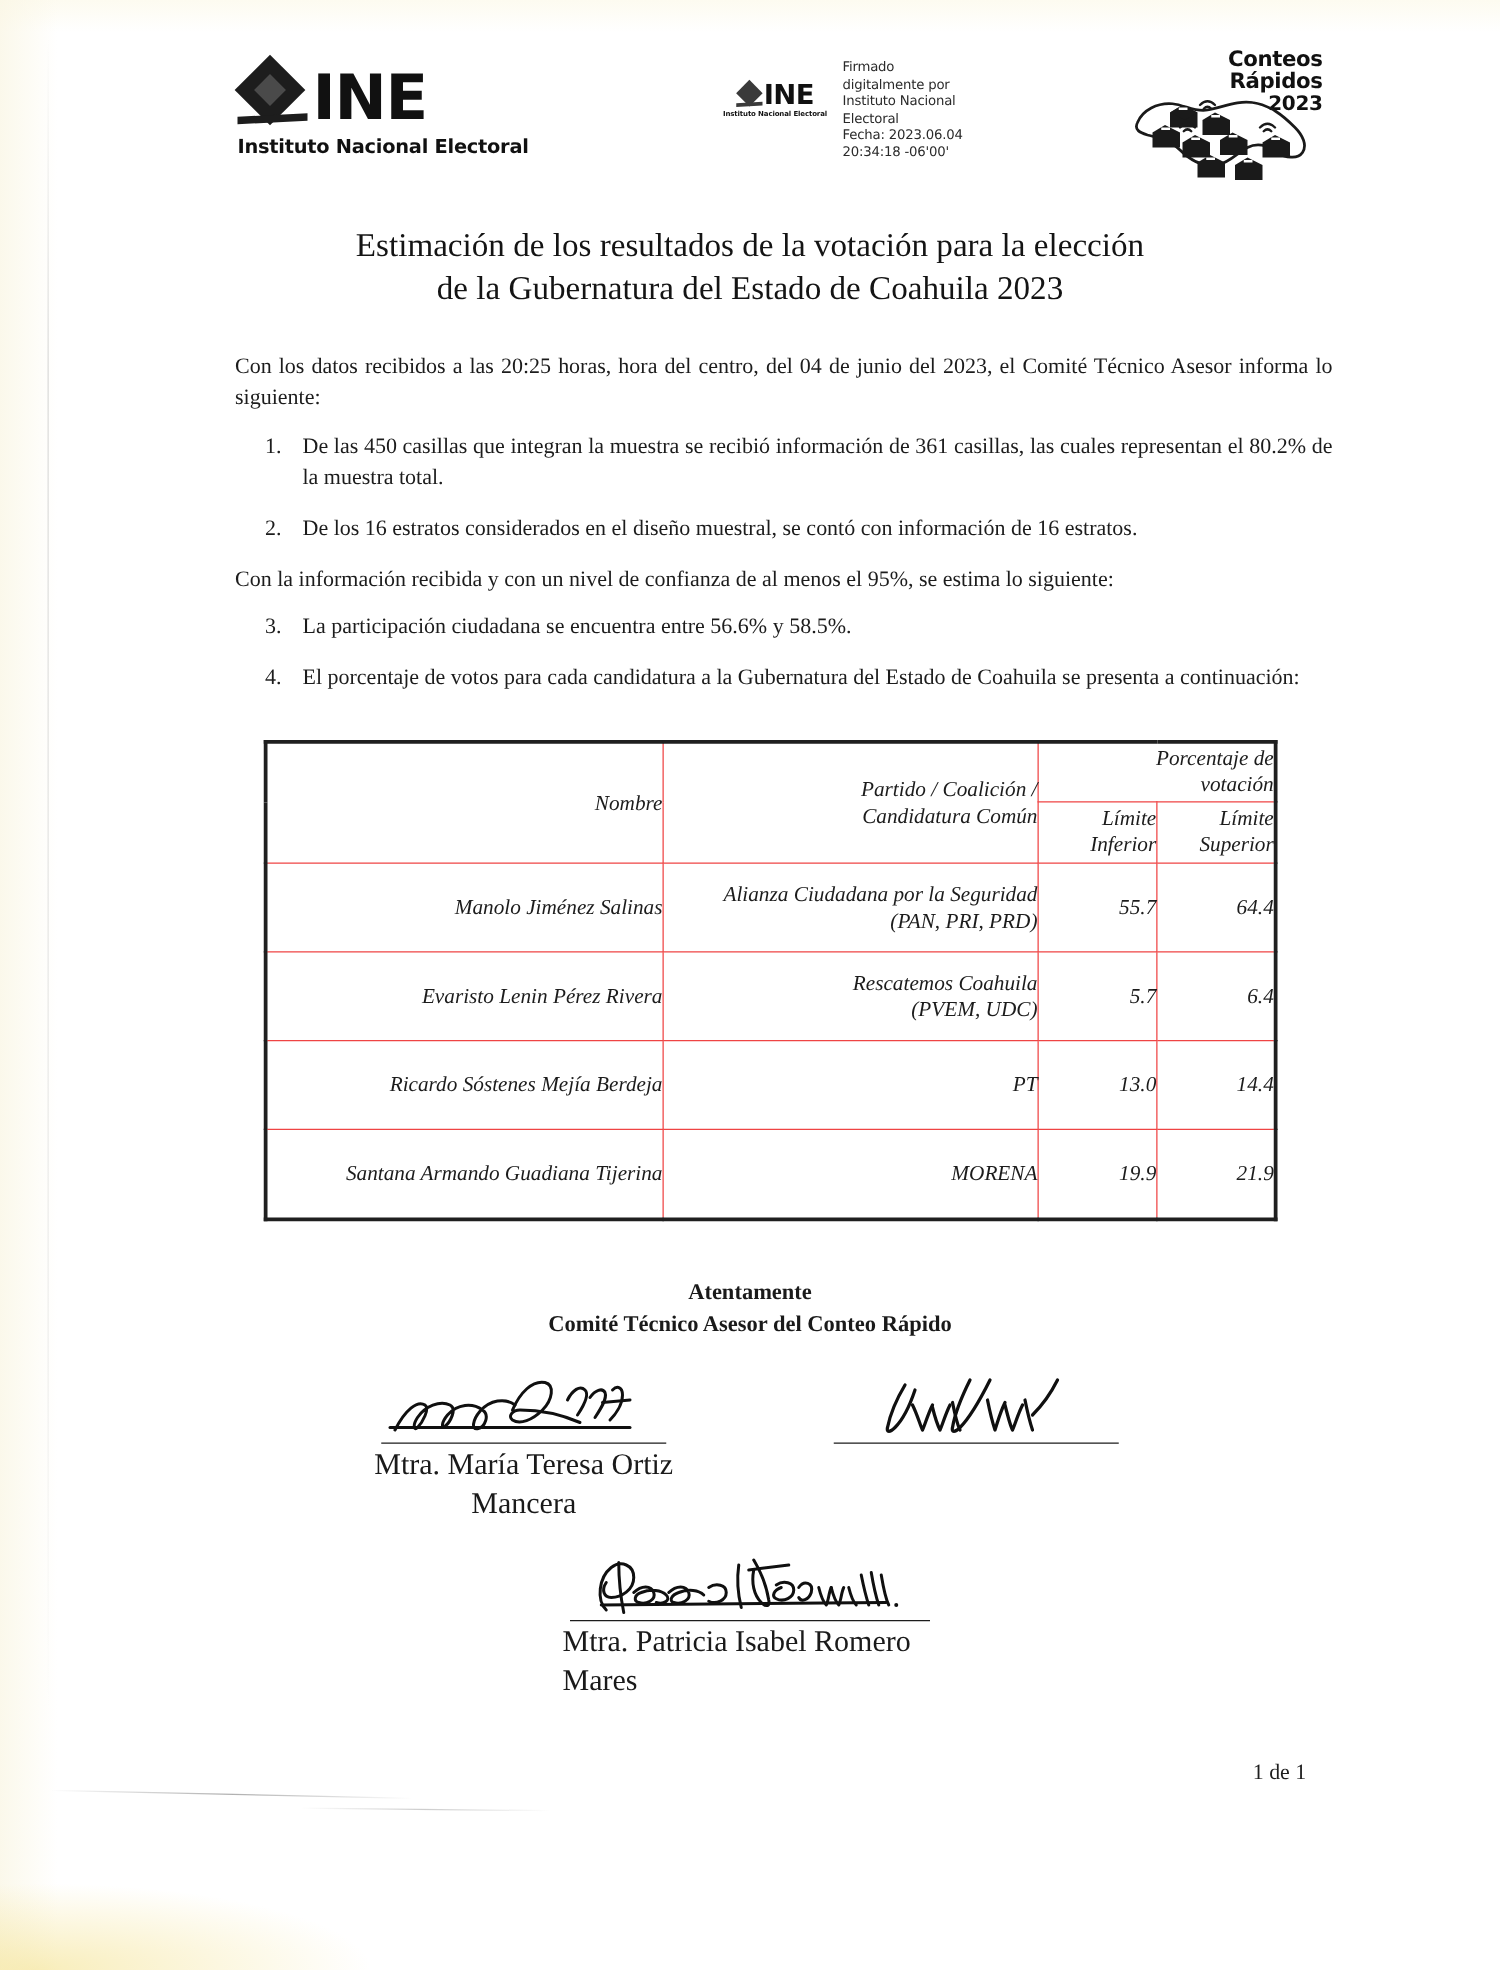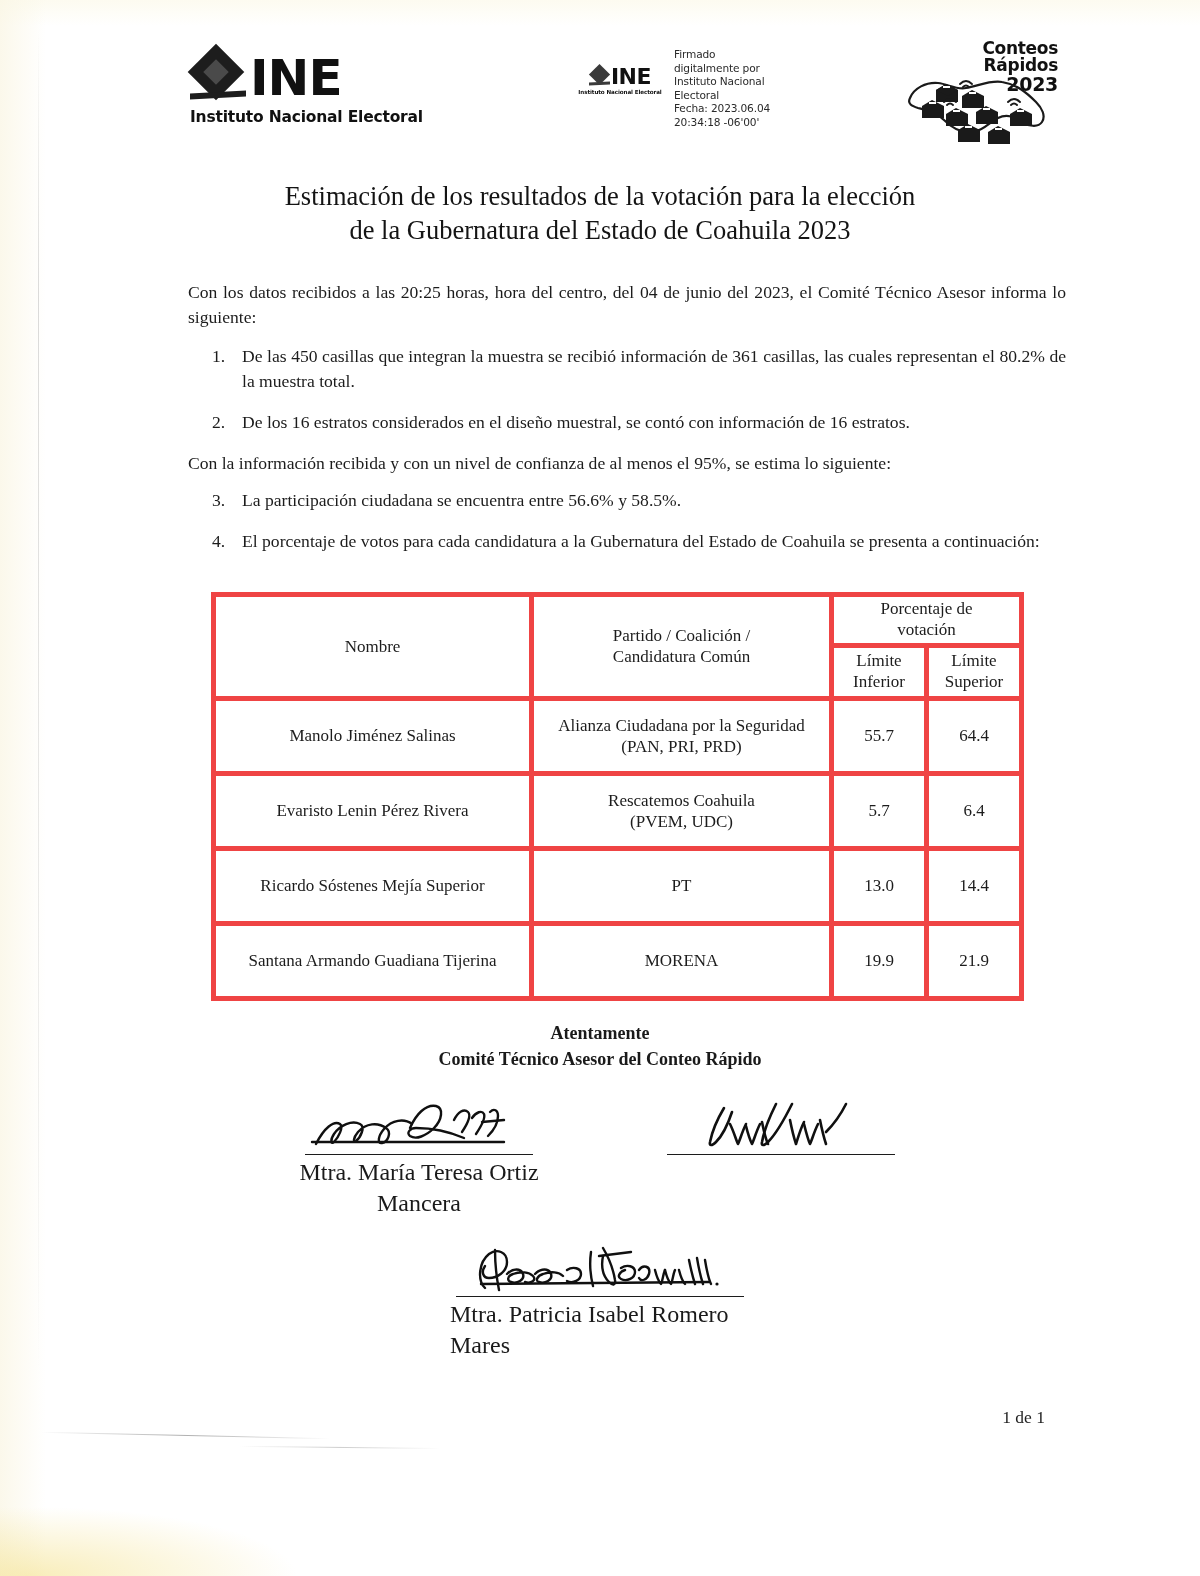--- a/index.html
+++ b/index.html
@@ -205,21 +205,21 @@
     right: 2px;
     top: 0px;
     text-align: right;
     font-family: "DejaVu Sans", sans-serif;
     font-weight: 700;
     color: #111;
     line-height: 1.02;
   }
   .cr-w1 { font-size: 17px; letter-spacing: -.3px; }
   .cr-w2 { font-size: 17px; letter-spacing: -.3px; }
-  .cr-w3 { font-size: 19px; letter-spacing: -.3px; }
+  .cr-w3 { font-size: 16px; letter-spacing: -.3px; }
   .cr-map {
     position: absolute;
     left: 0px;
     top: 24px;
   }
 
   
   .doc-title {
     position: absolute;
     left: 0; right: 0;
@@ -274,24 +274,25 @@
     width: 808px;
   }
   table.results {
     border-collapse: collapse;
     width: 100%;
     table-layout: fixed;
     font-size: 17px;
     color: #1c1c1c;
   }
   table.results th, table.results td {
-    border: 5px solid #ef4444;
-    text-align: center;
+    border: 1px solid #ef4444;
+    text-align: right;
     vertical-align: middle;
     padding: 0;
+    font-style: italic;
   }
   table.results {
     border: 3px solid #1f1f1f;
   }
   .col-nombre { width: 318px; }
   .col-partido { width: 300px; }
   .col-li { width: 95px; }
   .col-ls { width: 95px; }
 
   th.h-nombre, th.h-partido {
@@ -574,21 +575,21 @@
         <tr>
           <td class="cand-name">Evaristo Lenin Pérez Rivera</td>
           <td class="cand-party">
             <div>Rescatemos Coahuila</div>
             <div>(PVEM, UDC)</div>
           </td>
           <td class="cand-num">5.7</td>
           <td class="cand-num">6.4</td>
         </tr>
         <tr>
-          <td class="cand-name">Ricardo Sóstenes Mejía Superior</td>
+          <td class="cand-name">Ricardo Sóstenes Mejía Berdeja</td>
           <td class="cand-party">
             <div>PT</div>
           </td>
           <td class="cand-num">13.0</td>
           <td class="cand-num">14.4</td>
         </tr>
         <tr>
           <td class="cand-name">Santana Armando Guadiana Tijerina</td>
           <td class="cand-party">
             <div>MORENA</div>

